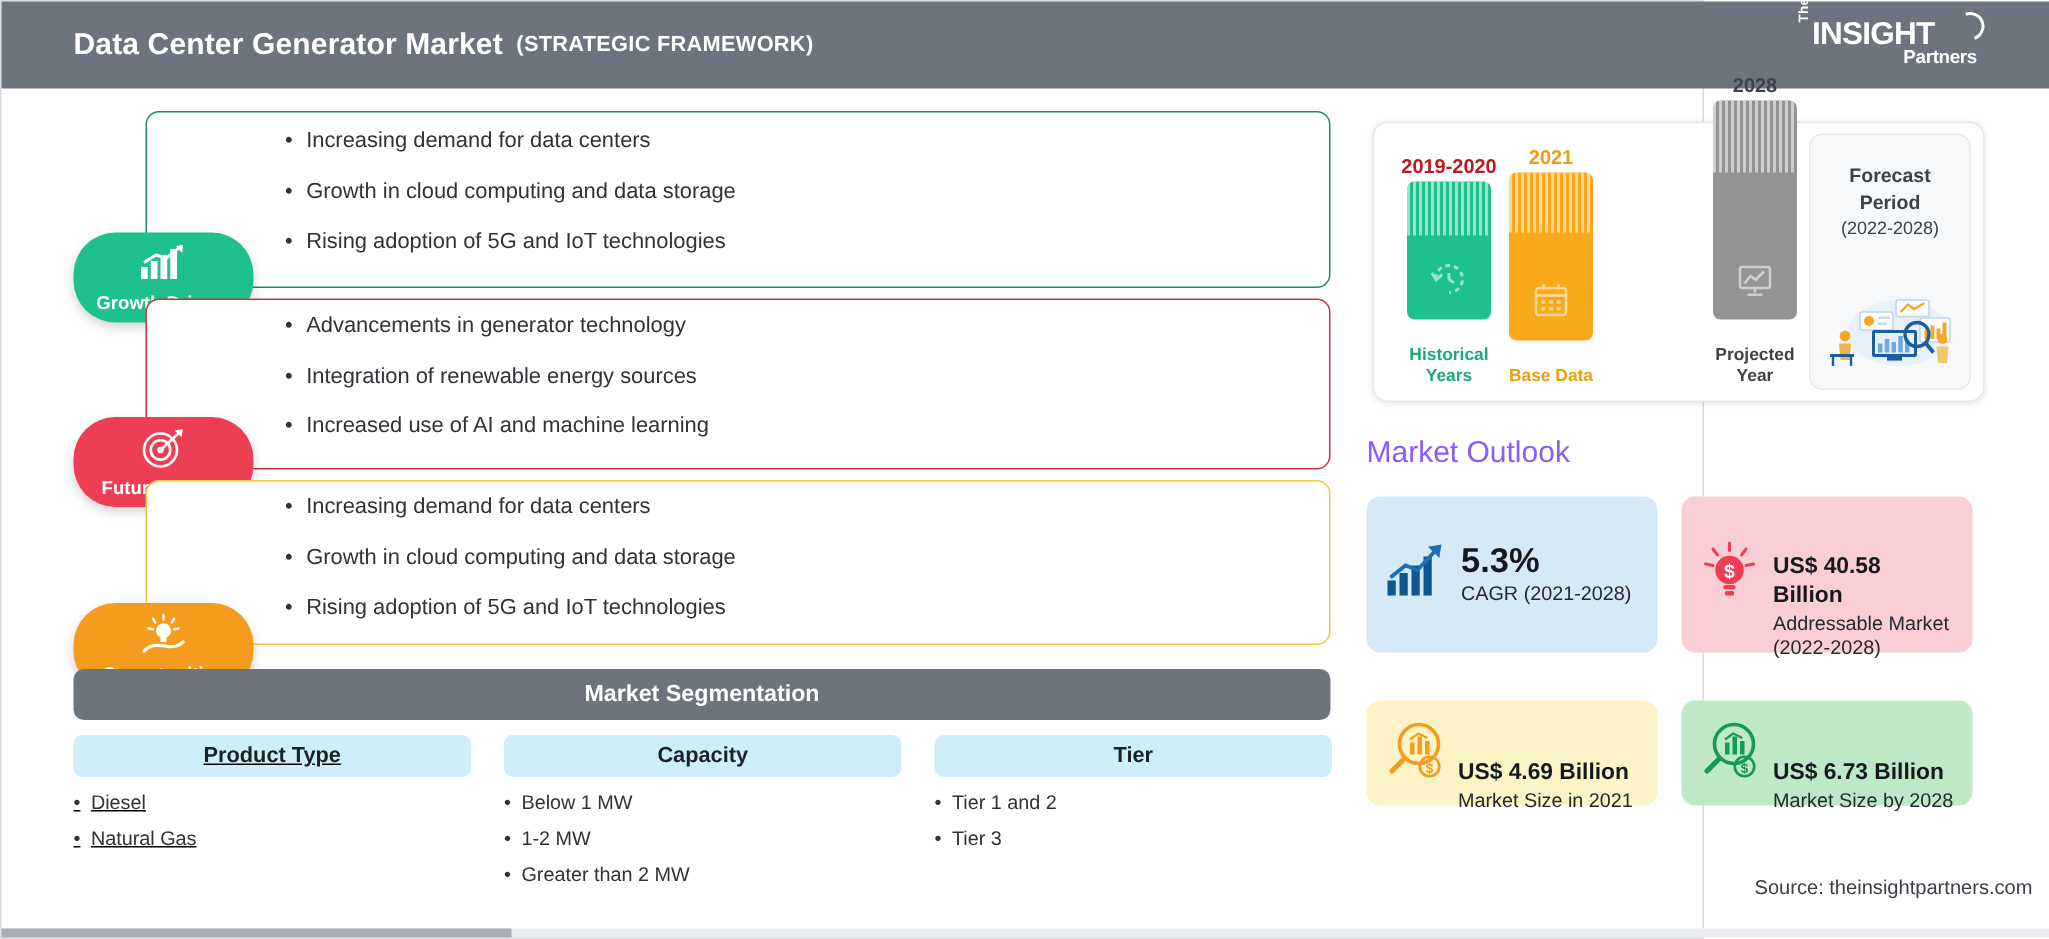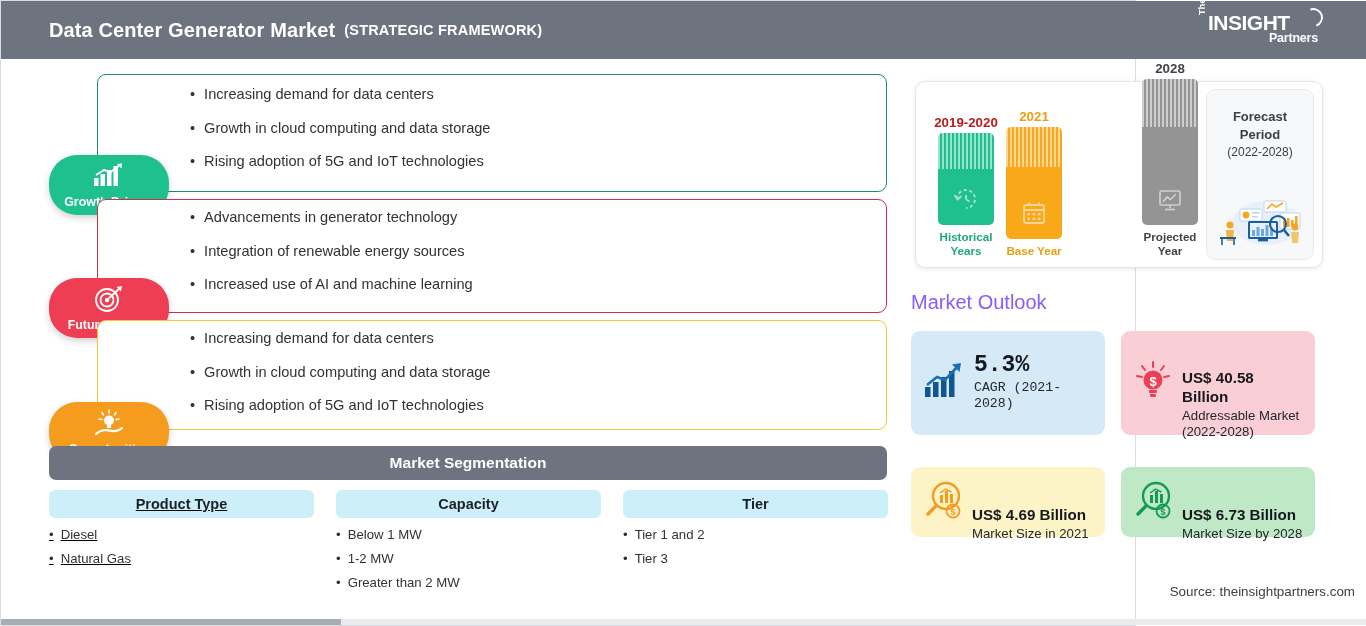--- a/index.html
+++ b/index.html
@@ -151,21 +151,21 @@
     position: relative; width: 56px; margin: 0 auto;
     border-radius: 5px; overflow: hidden;
     display: flex; align-items: flex-end; justify-content: center;
   }
   .bar-stripes {
     position: absolute; left: 0; top: 0; width: 100%;
     opacity: .55;
   }
   .bar-icon { position: relative; margin-bottom: 9px; opacity: .55; }
   .bar-caption {
-    margin-top: 5px; font-size: 11.6px; font-weight: bold; line-height: 1.15;
+    margin-top: 17px; font-size: 11.6px; font-weight: bold; line-height: 1.15;
   }
 
   .forecast-box {
     position: absolute; right: 8px; top: 7px;
     width: 108px; height: 171px;
     background: #f7f8fa; border-radius: 9px;
     border: 1px solid #e8eaed;
     text-align: center;
   }
   .forecast-title {
@@ -179,21 +179,21 @@
     position: absolute; left: 10px; top: 232px;
     font-size: 20px; font-weight: normal; color: #8b5cf6;
   }
 
   .ocard {
     position: absolute;
     border-radius: 9px;
     display: flex; align-items: center;
     padding: 0 12px;
   }
-  .ocard.o1 { left: 10px;  top: 272px; width: 194px; height: 104px; background: #d5e9f7; font-family: Liberation Mono, monospace; }
+  .ocard.o1 { left: 10px;  top: 272px; width: 194px; height: 104px; background: #d5e9f7; }
   .ocard.o2 { left: 220px; top: 272px; width: 194px; height: 104px; background: #f9ced4; }
   .ocard.o3 { left: 10px;  top: 408px; width: 194px; height: 70px;  background: #fcf4c7; }
   .ocard.o4 { left: 220px; top: 408px; width: 194px; height: 70px;  background: #bfe9c6; }
 
   .ocard-icon { flex: 0 0 auto; margin-right: 9px; }
   .ocard-text { flex: 1 1 auto; min-width: 0; }
   .ocard-big { font-size: 23px; font-weight: bold; color: #15181d; line-height: 1.05; }
   .ocard-big.sm { font-size: 15.2px; line-height: 1.2; margin-top: 44px; }
   .ocard-small { font-size: 13.2px; color: #24272c; line-height: 1.25; margin-top: 2px; }
 
@@ -359,21 +359,21 @@
                 <rect x="6.5" y="13" width="2.6" height="2.4"></rect>
                   <rect x="11.7" y="13" width="2.6" height="2.4"></rect>
                   <rect x="16.9" y="13" width="2.6" height="2.4"></rect>
                 <rect x="6.5" y="17.6" width="2.6" height="2.4"></rect>
                   <rect x="11.7" y="17.6" width="2.6" height="2.4"></rect>
                   <rect x="16.9" y="17.6" width="2.6" height="2.4"></rect>
               </g>
             </svg>
           </span>
         </div>
-        <div class="bar-caption" style="color:#e8a013">Base Year</div>
+        <div class="bar-caption" style="color:#e8a013">Base Data</div>
       </div>
 
 
       <div class="bar-group g4">
         <div class="bar-year" style="color:#3f4349">2028</div>
         <div class="bar" style="height:146px;background:#949494">
           <div class="bar-stripes" style="height:48px;background:repeating-linear-gradient(90deg,#ffffff 0 2px,transparent 2px 4px)"></div>
           <span class="bar-icon">
             <svg width="28" height="26" viewBox="0 0 28 26">
               <rect x="4" y="5" width="20" height="14" rx="1.5" stroke="#fff" stroke-width="1.7" fill="none"></rect>

